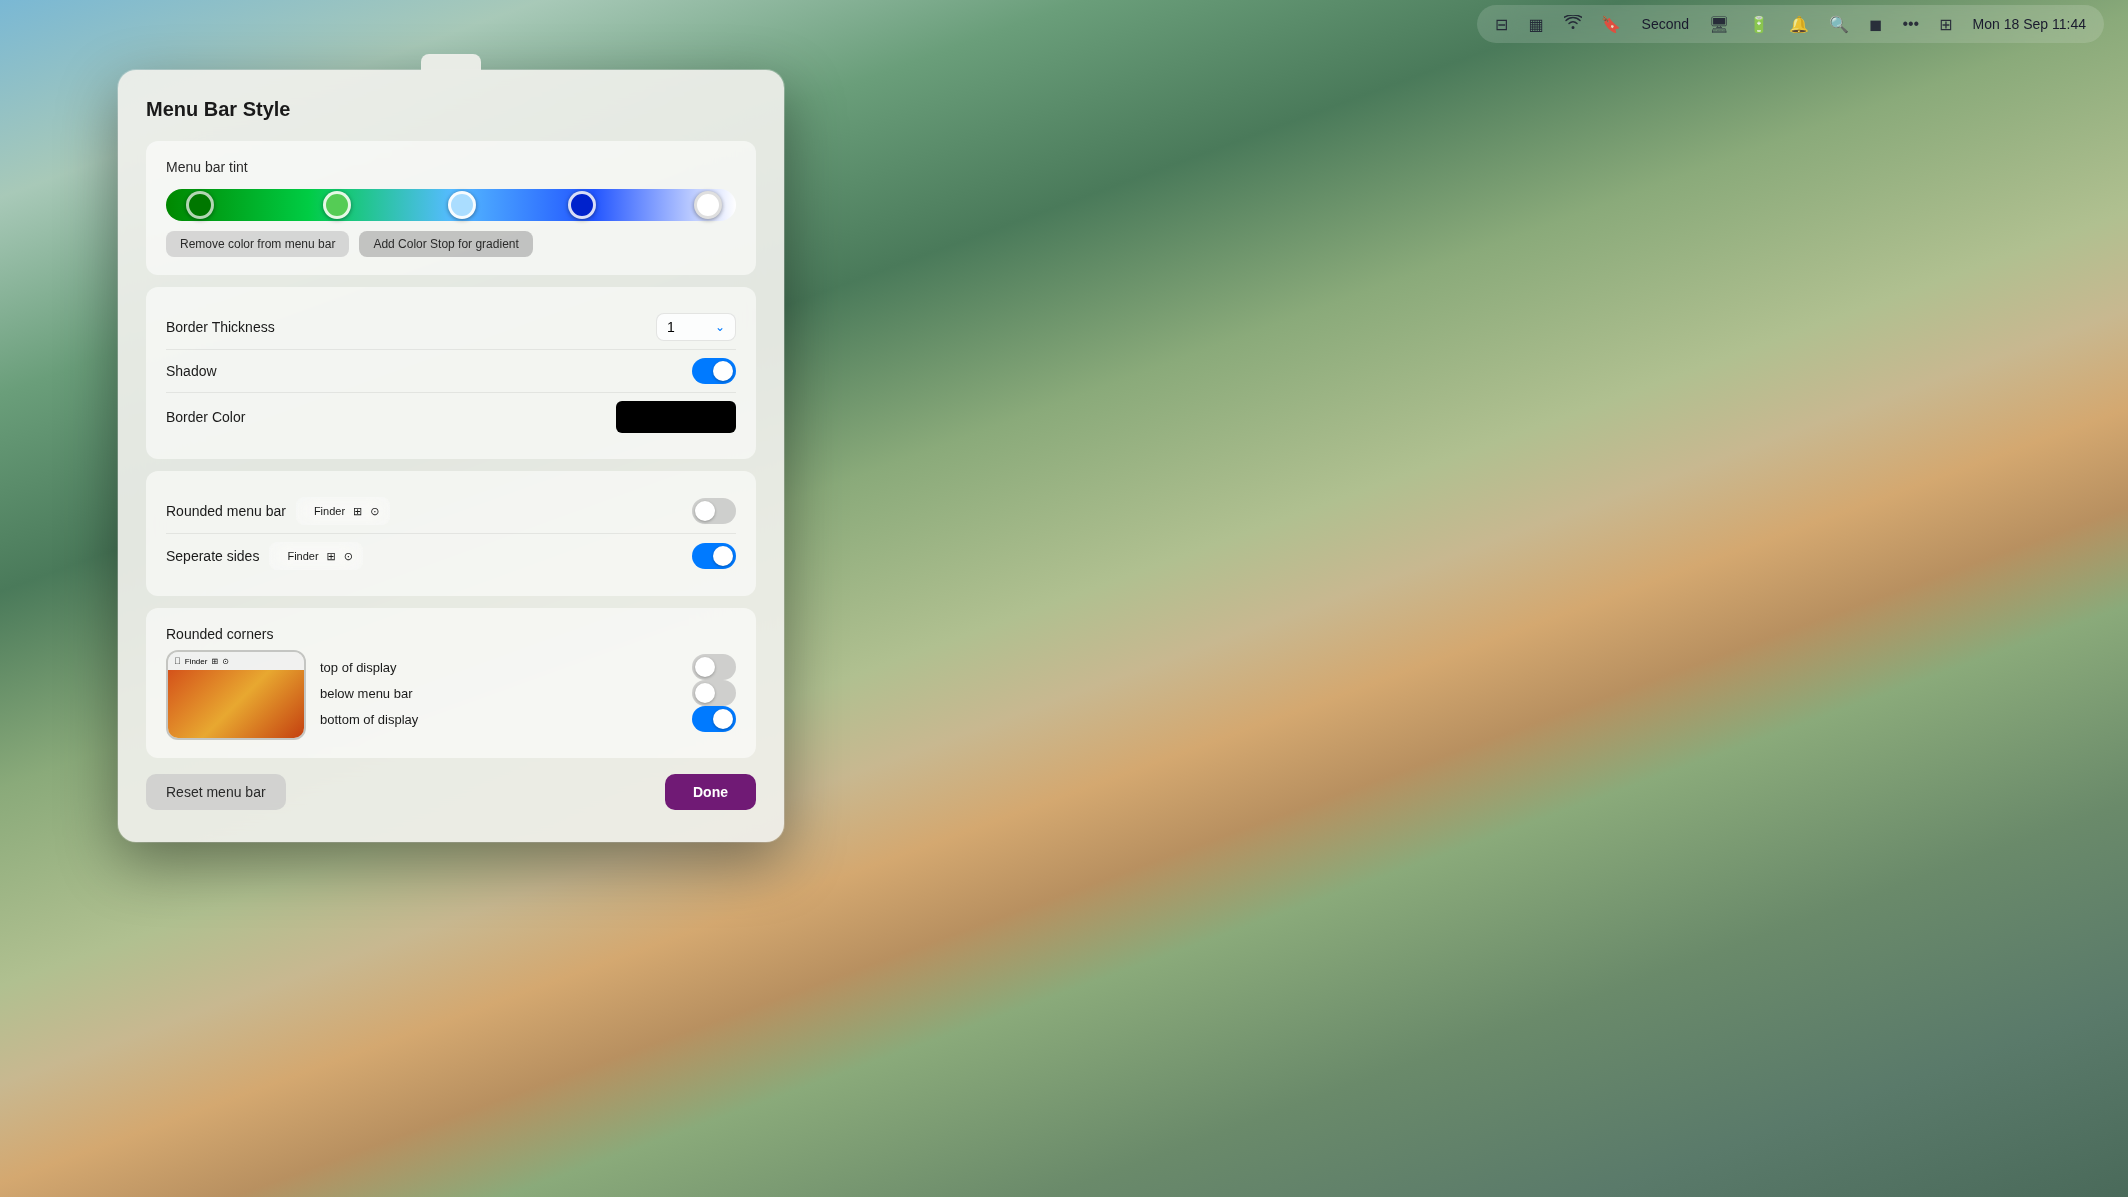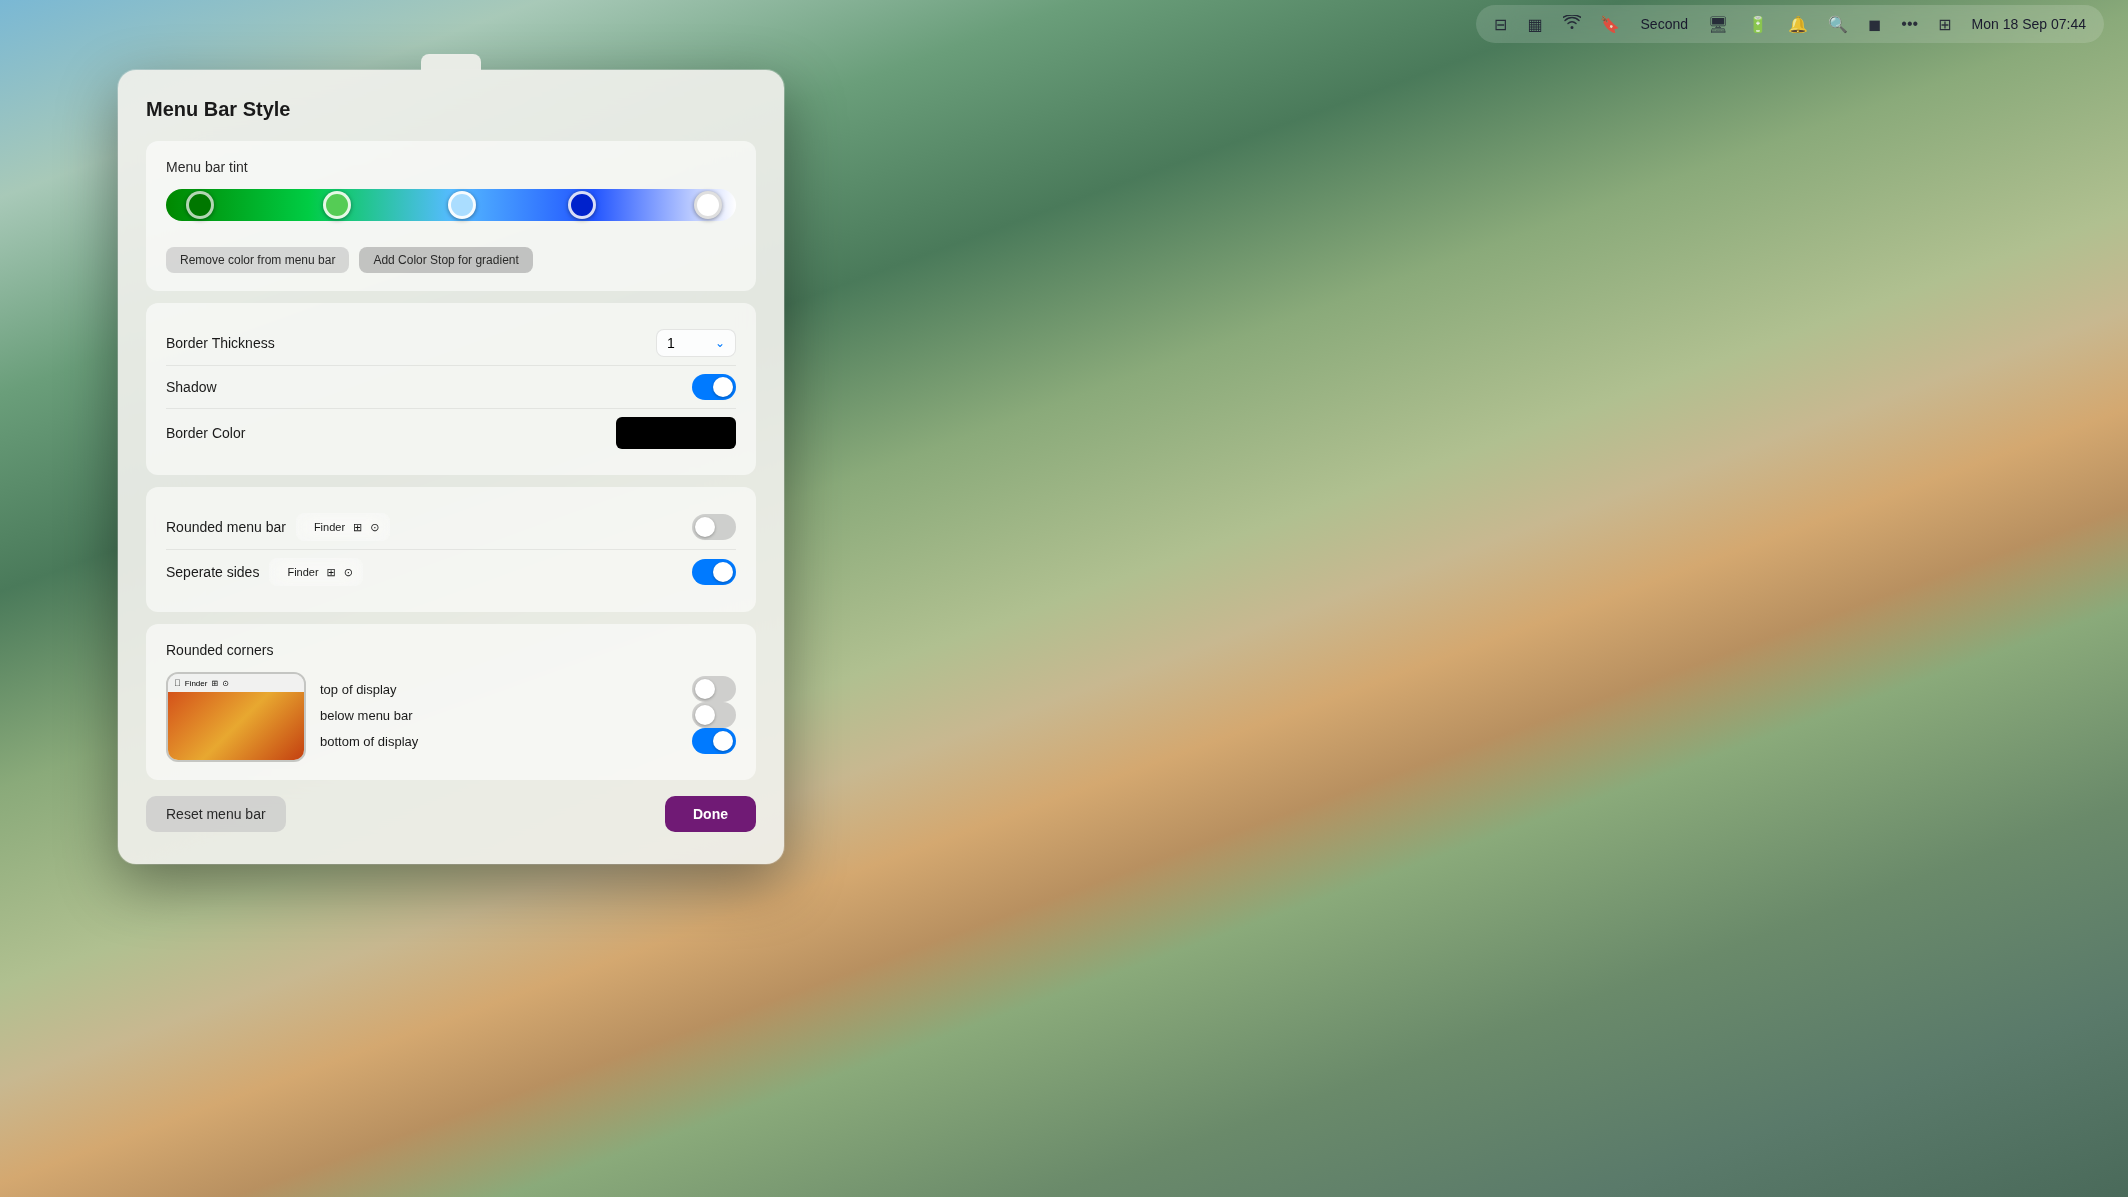--- a/index.html
+++ b/index.html
@@ -146,21 +146,20 @@
     }
 
     .gradient-btn {
       background: rgba(200,200,200,0.7);
       border: none;
       border-radius: 8px;
       padding: 6px 14px;
       font-size: 12px;
       color: #2a2a2a;
       cursor: pointer;
-      margin-top: 16px;
     }
 
     .gradient-btn.add {
       background: rgba(160,160,160,0.6);
     }
 
     
     .row {
       display: flex;
       align-items: center;
@@ -375,21 +374,21 @@
     </span>
     <span class="menubar-icon">🔖</span>
     <span class="menubar-text">Second</span>
     <span class="menubar-icon">🖥</span>
     <span class="menubar-icon">🔋</span>
     <span class="menubar-icon">🔔</span>
     <span class="menubar-icon">🔍</span>
     <span class="menubar-icon">◼</span>
     <span class="menubar-icon">•••</span>
     <span class="menubar-icon">⊞</span>
-    <span class="menubar-datetime">Mon 18 Sep  07:44</span>
+    <span class="menubar-datetime">Mon 18 Sep  11:44</span>
   </div>
 </div>
 
 <div class="dialog">
   <div class="dialog-notch"></div>
 
   <h2 class="dialog-title">Menu Bar Style</h2>
 
   <div class="section-panel">
     <div class="section-label">Menu bar tint</div>
@@ -456,21 +455,21 @@
         </div>
       </div>
       <div class="toggle on">
         <div class="toggle-knob"></div>
       </div>
     </div>
   </div>
 
   <div class="section-panel">
     <div class="rounded-preview-container">
-      <div style="display:flex;align-items:flex-start;gap:10px;margin-bottom:10px;">
+      <div style="display:flex;align-items:flex-start;gap:10px;margin-bottom:4px;">
         <span class="row-label">Rounded corners</span>
       </div>
     </div>
     <div style="display:flex;gap:14px;align-items:flex-start;margin-top:4px;">
 
       <div class="rounded-preview-img">
         <div class="preview-menubar-bar">
           <span style="font-size:9px;"></span>
           <span style="font-size:8px;font-weight:500;">Finder</span>
           <span style="font-size:8px;">⊞</span>

